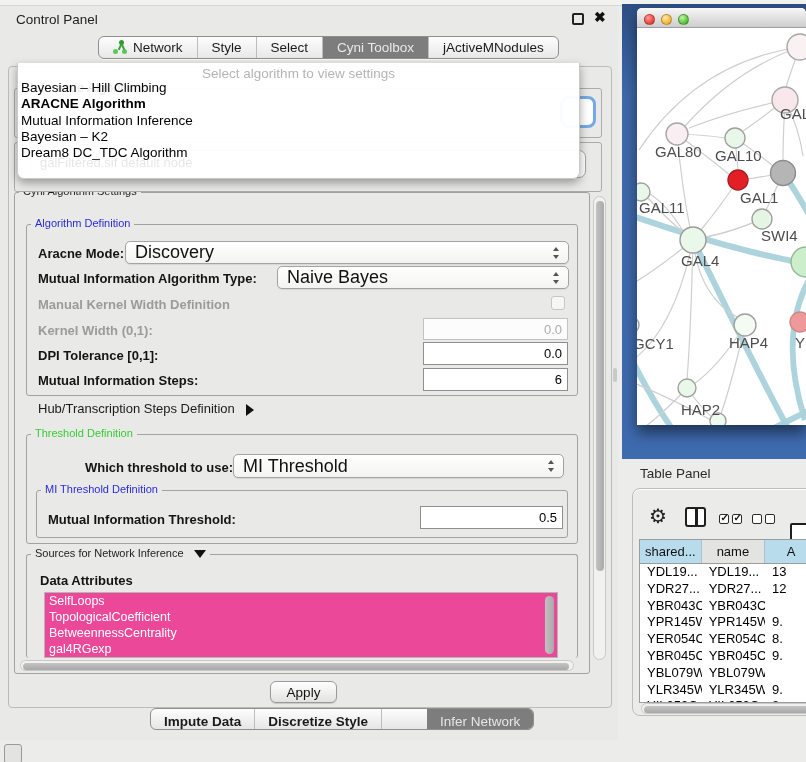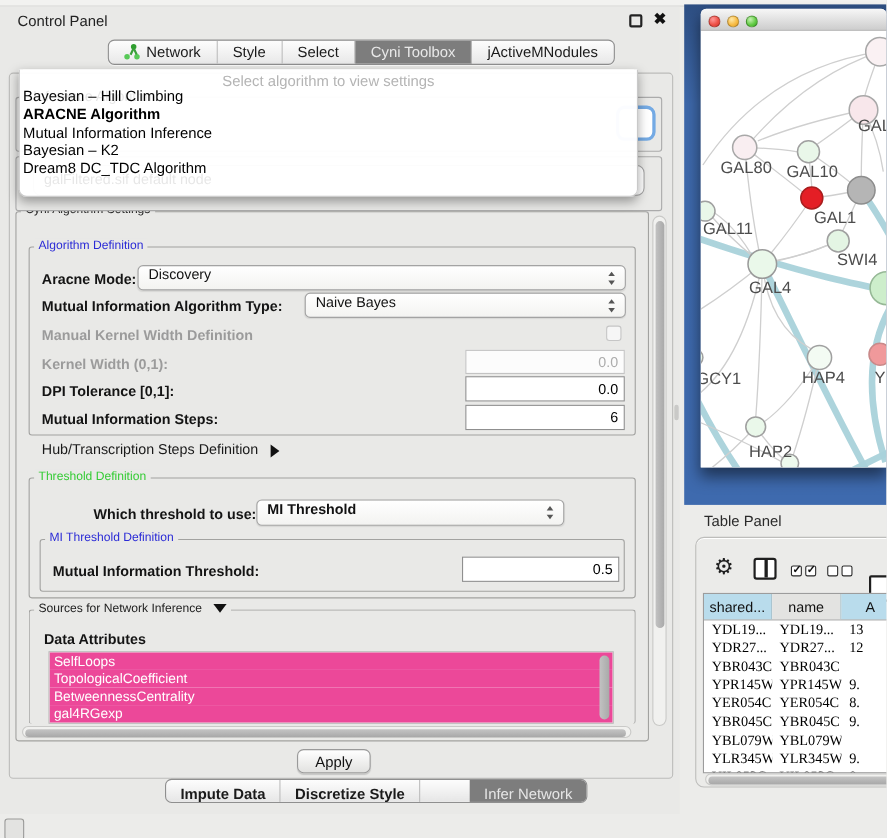--- a/index.html
+++ b/index.html
@@ -51,21 +51,21 @@
   
   .group { border:1px solid #a2a2a0; border-radius:3px; }
   .gtitle { position:absolute; top:-8px; left:4px; background:#e9e9e7; padding:0 4px; font-size:11px; white-space:nowrap; }
   .t-blue { color:#2b2bd6; } .t-green { color:#35cc35; } .t-black { color:#1d1d1d; }
 
   .lbl { font-size:13px; color:#1a1a1a; white-space:nowrap; }
   .blbl { font-size:13px; font-weight:bold; color:#141414; white-space:nowrap; }
   .dlbl { font-size:13px; font-weight:bold; color:#9b9b9b; white-space:nowrap; }
 
   .combo { border:1px solid #a3a3a3; border-radius:5px; background:linear-gradient(#ffffff,#f3f3f1);
-           display:flex; padding-left:9px; font-size:13px; color:#111;
+           display:flex; align-items:center; padding-left:9px; font-size:18px; color:#111;
            box-shadow:0 1px 1px rgba(0,0,0,.08); }
   .combo .arrows { position:absolute; right:7px; top:50%; transform:translateY(-50%); width:9px; height:12px; }
   .combo .arrows b { position:absolute; left:1px; width:0; height:0; border-left:3.5px solid transparent; border-right:3.5px solid transparent; }
   .combo .arrows .up { top:0; border-bottom:4.5px solid #555; }
   .combo .arrows .dn { bottom:0; border-top:4.5px solid #555; }
 
   .field { border:1px solid #8f8f8f; background:#fff; font-size:13px; color:#000;
            text-align:right; padding:0 5px; line-height:21px; }
   .field.dis { border-color:#c3c3c3; background:#fcfcfc; color:#adadad; }
   .chk { width:14px; height:14px; border:1px solid #c6c6c6; border-radius:3px; background:#f6f6f6; }
@@ -112,21 +112,21 @@
   .gear-icon { font-size:20px; color:#1f1f1f; line-height:20px; }
   .cols-icon { width:21px; height:20px; border:2.5px solid #1f1f1f; border-radius:3px; position:relative; background:#fff; }
   .cols-icon i { position:absolute; left:8px; top:0; width:2.5px; height:100%; background:#1f1f1f; }
   .mini-chk { display:inline-block; width:10px; height:10px; border:1.5px solid #2a2a2a; border-radius:2px; background:#fff; position:relative; margin-right:3px; }
   .mini-chk.on::after { content:"✓"; position:absolute; left:0.5px; top:-3px; font-size:10px; font-weight:bold; color:#111; }
   .file-icon { width:20px; height:24px; border:2.5px solid #1f1f1f; border-radius:2px; background:#fff; position:relative; }
   .tbl { background:#fff; border:1px solid #9c9c9c; overflow:hidden; }
   .tbl-head { display:flex; height:24px; border-bottom:1px solid #9c9c9c; }
   .th { display:flex; align-items:center; justify-content:center; font-size:13px; color:#111; border-right:1px solid #a9c3ce; }
   .tbl-row { display:flex; height:16.8px; line-height:16.8px; font-size:13px; color:#000; }
-  .td { padding-left:7px; white-space:nowrap; overflow:hidden;font-family:Liberation Serif, serif; }
+  .td { padding-left:7px; white-space:nowrap; overflow:hidden; }
 
   .mini-sq { left:4px; top:744px; width:18px; height:20px; border:1.5px solid #9a9a98; border-radius:3px; background:#e3e3e1; }
   .divider-handle { left:613px; top:368px; width:4px; height:14px; background:#c9c9c7; border-radius:2px; }
 </style>
 </head>
 <body>
 
 <div id="screen">
 
   <div class="abs top-strip"></div>
@@ -216,21 +216,21 @@
 
     <div class="abs lbl" style="left:38px; top:395px;">
       <span>Hub/Transcription Steps Definition</span>
       <span class="tri-right"></span>
     </div>
 
     <div class="abs group" style="left:26px; top:428px; width:552px; height:110px;">
       <span class="gtitle t-green">Threshold Definition</span>
     </div>
     <div class="abs blbl" style="left:85px; top:454px;">Which threshold to use:</div>
-    <div class="abs combo" style="left:233px; top:448px; width:280px; height:24px;font-weight:bold;">
+    <div class="abs combo" style="left:233px; top:448px; width:331px; height:24px;">
       <span>MI Threshold</span>
       <span class="arrows">
           <b class="up"></b>
           <b class="dn"></b>
         </span>
     </div>
     <div class="abs group" style="left:36px; top:484px; width:532px; height:48px;">
       <span class="gtitle t-blue">MI Threshold Definition</span>
     </div>
     <div class="abs blbl" style="left:48px; top:506px;">Mutual Information Threshold:</div>

